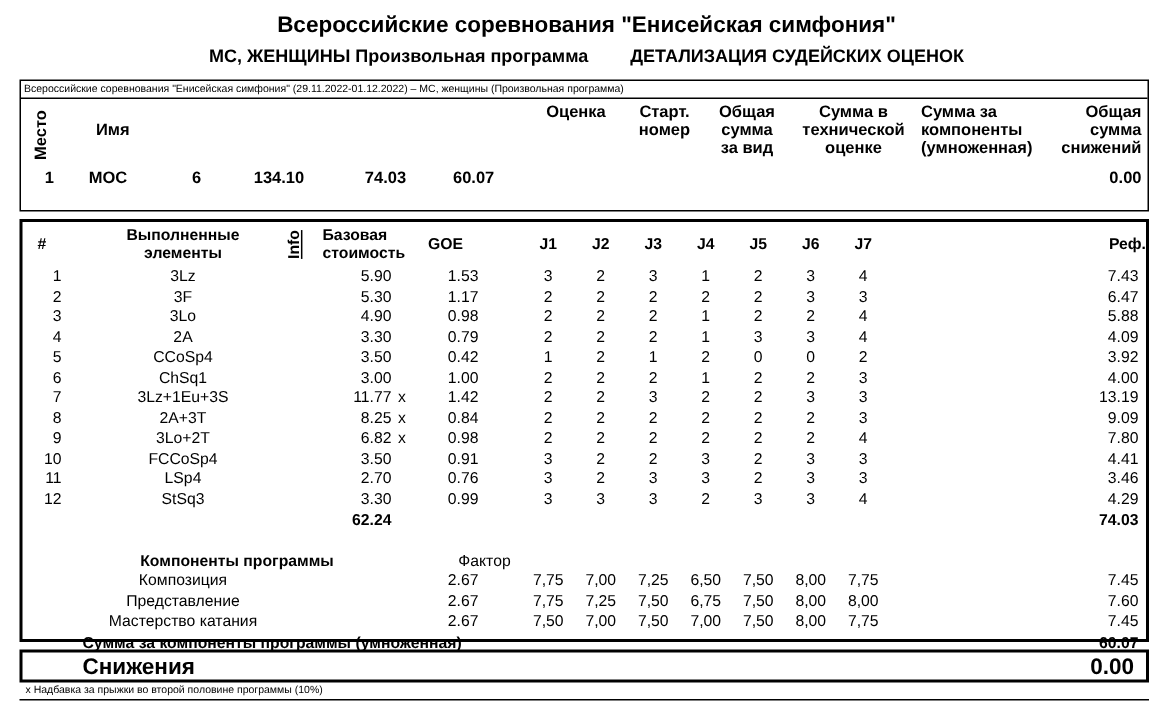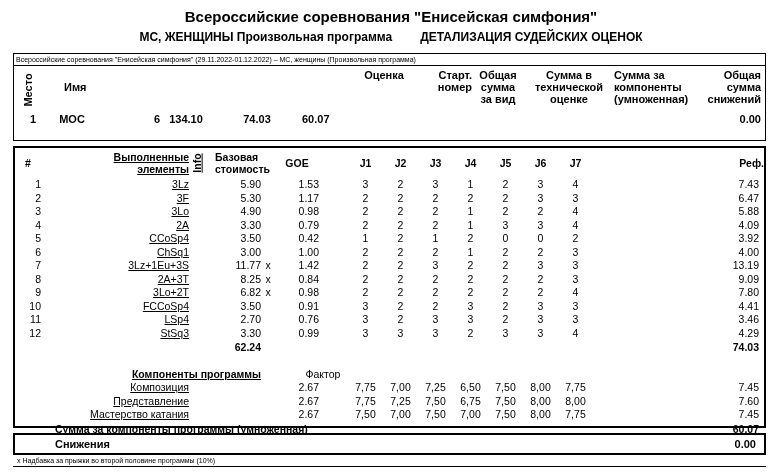--- a/index.html
+++ b/index.html
@@ -14,41 +14,41 @@
 
   
   .box1 { position:absolute; left:13px; top:53px; width:753px; height:88px;
     border:1px solid #000; font-size:11px; }
   .strip { font-size:7px; line-height:11px; padding-left:2px;
     border-bottom:1px solid #000; white-space:nowrap; }
   .s-row { display:flex; }
   .s-place { width:28px; flex-shrink:0; display:flex; align-items:center; justify-content:center; }
   .s-name  { width:312px; flex-shrink:0; }
   .s-region{ width:60px;  flex-shrink:0; text-align:center; }
-  .s-start { width:58px;  flex-shrink:0; text-align:right; }
+  .s-start { width:58px;  flex-shrink:0; text-align:center; }
   .s-total { width:52px;  flex-shrink:0; text-align:center; }
   .s-tes   { width:90px;  flex-shrink:0; text-align:center; }
   .s-pcs   { width:90px;  flex-shrink:0; text-align:left; }
   .s-ded   { flex:1; text-align:right; padding-right:4px; }
   .s-hdr { font-weight:bold; height:44px; padding-top:3px; }
   .s-hdr .pre { white-space:pre-line; line-height:12px; }
   .s-hdr .s-name { padding-top:12px; padding-left:22px; }
   .vert { display:inline-block; transform:rotate(-90deg); white-space:nowrap; }
   .s-val { font-weight:bold; margin-top:3px; }
   .s-val .s-place { align-items:flex-start; justify-content:flex-end; padding-right:6px; }
   .club { font-weight:normal; padding-left:14px; margin-top:1px; }
   .s-name .nm { padding-left:8px; }
 
   
   .box2 { position:absolute; left:13px; top:146px; width:753px; height:282px;
     border:2px solid #000; font-size:10.5px; }
   .trow { display:flex; height:13.5px; line-height:13.5px; }
   .c { flex-shrink:0; }
   .num  { width:26px; text-align:right; }
-  .name { width:148px; padding-left:14px; text-align:right;text-decoration:underline; }
+  .name { width:148px; padding-left:14px; text-align:center; }
   .info { width:16px; text-align:center; }
   .base { width:56px; text-align:right; }
   .xm   { width:14px; text-align:center; }
   .goe  { width:44px; text-align:right; }
   .jgap { width:29px; }
   .j    { width:35px; text-align:center; }
   .ref  { flex:1; text-align:right; }
   .score{ width:75px; flex-shrink:0; text-align:right; padding-right:5px; }
   .fill { flex:1; }
   .b { font-weight:bold; }
@@ -60,21 +60,21 @@
   .e-hdr .info { display:flex; align-items:center; justify-content:center; }
   .e-hdr .info .vert { text-decoration:underline; }
   .comp-hdr { margin-top:13px; height:14px; line-height:14px; }
   .comp-hdr .factor-lbl { width:44px; text-align:center; font-weight:normal; }
   .comp-total, .el-total { height:14px; line-height:14px; }
   .wide-label { padding-left:40px; }
 
   
   .box3 { position:absolute; left:13px; top:433px; width:753px; height:22px;
     border:2px solid #000; display:flex; align-items:center;
-    font-size:11px; font-weight:bold; }
+    font-size:15px; font-weight:bold; }
   .box3 .lbl { padding-left:40px; }
   .box3 .val { margin-left:auto; padding-right:8px; }
 
   .footnote { position:absolute; left:17px; top:457px; font-size:7px; }
   .bottom-rule { position:absolute; left:13px; top:466px; width:753px;
     border-top:1px solid #000; }
 </style>
 </head>
 <body>
 

